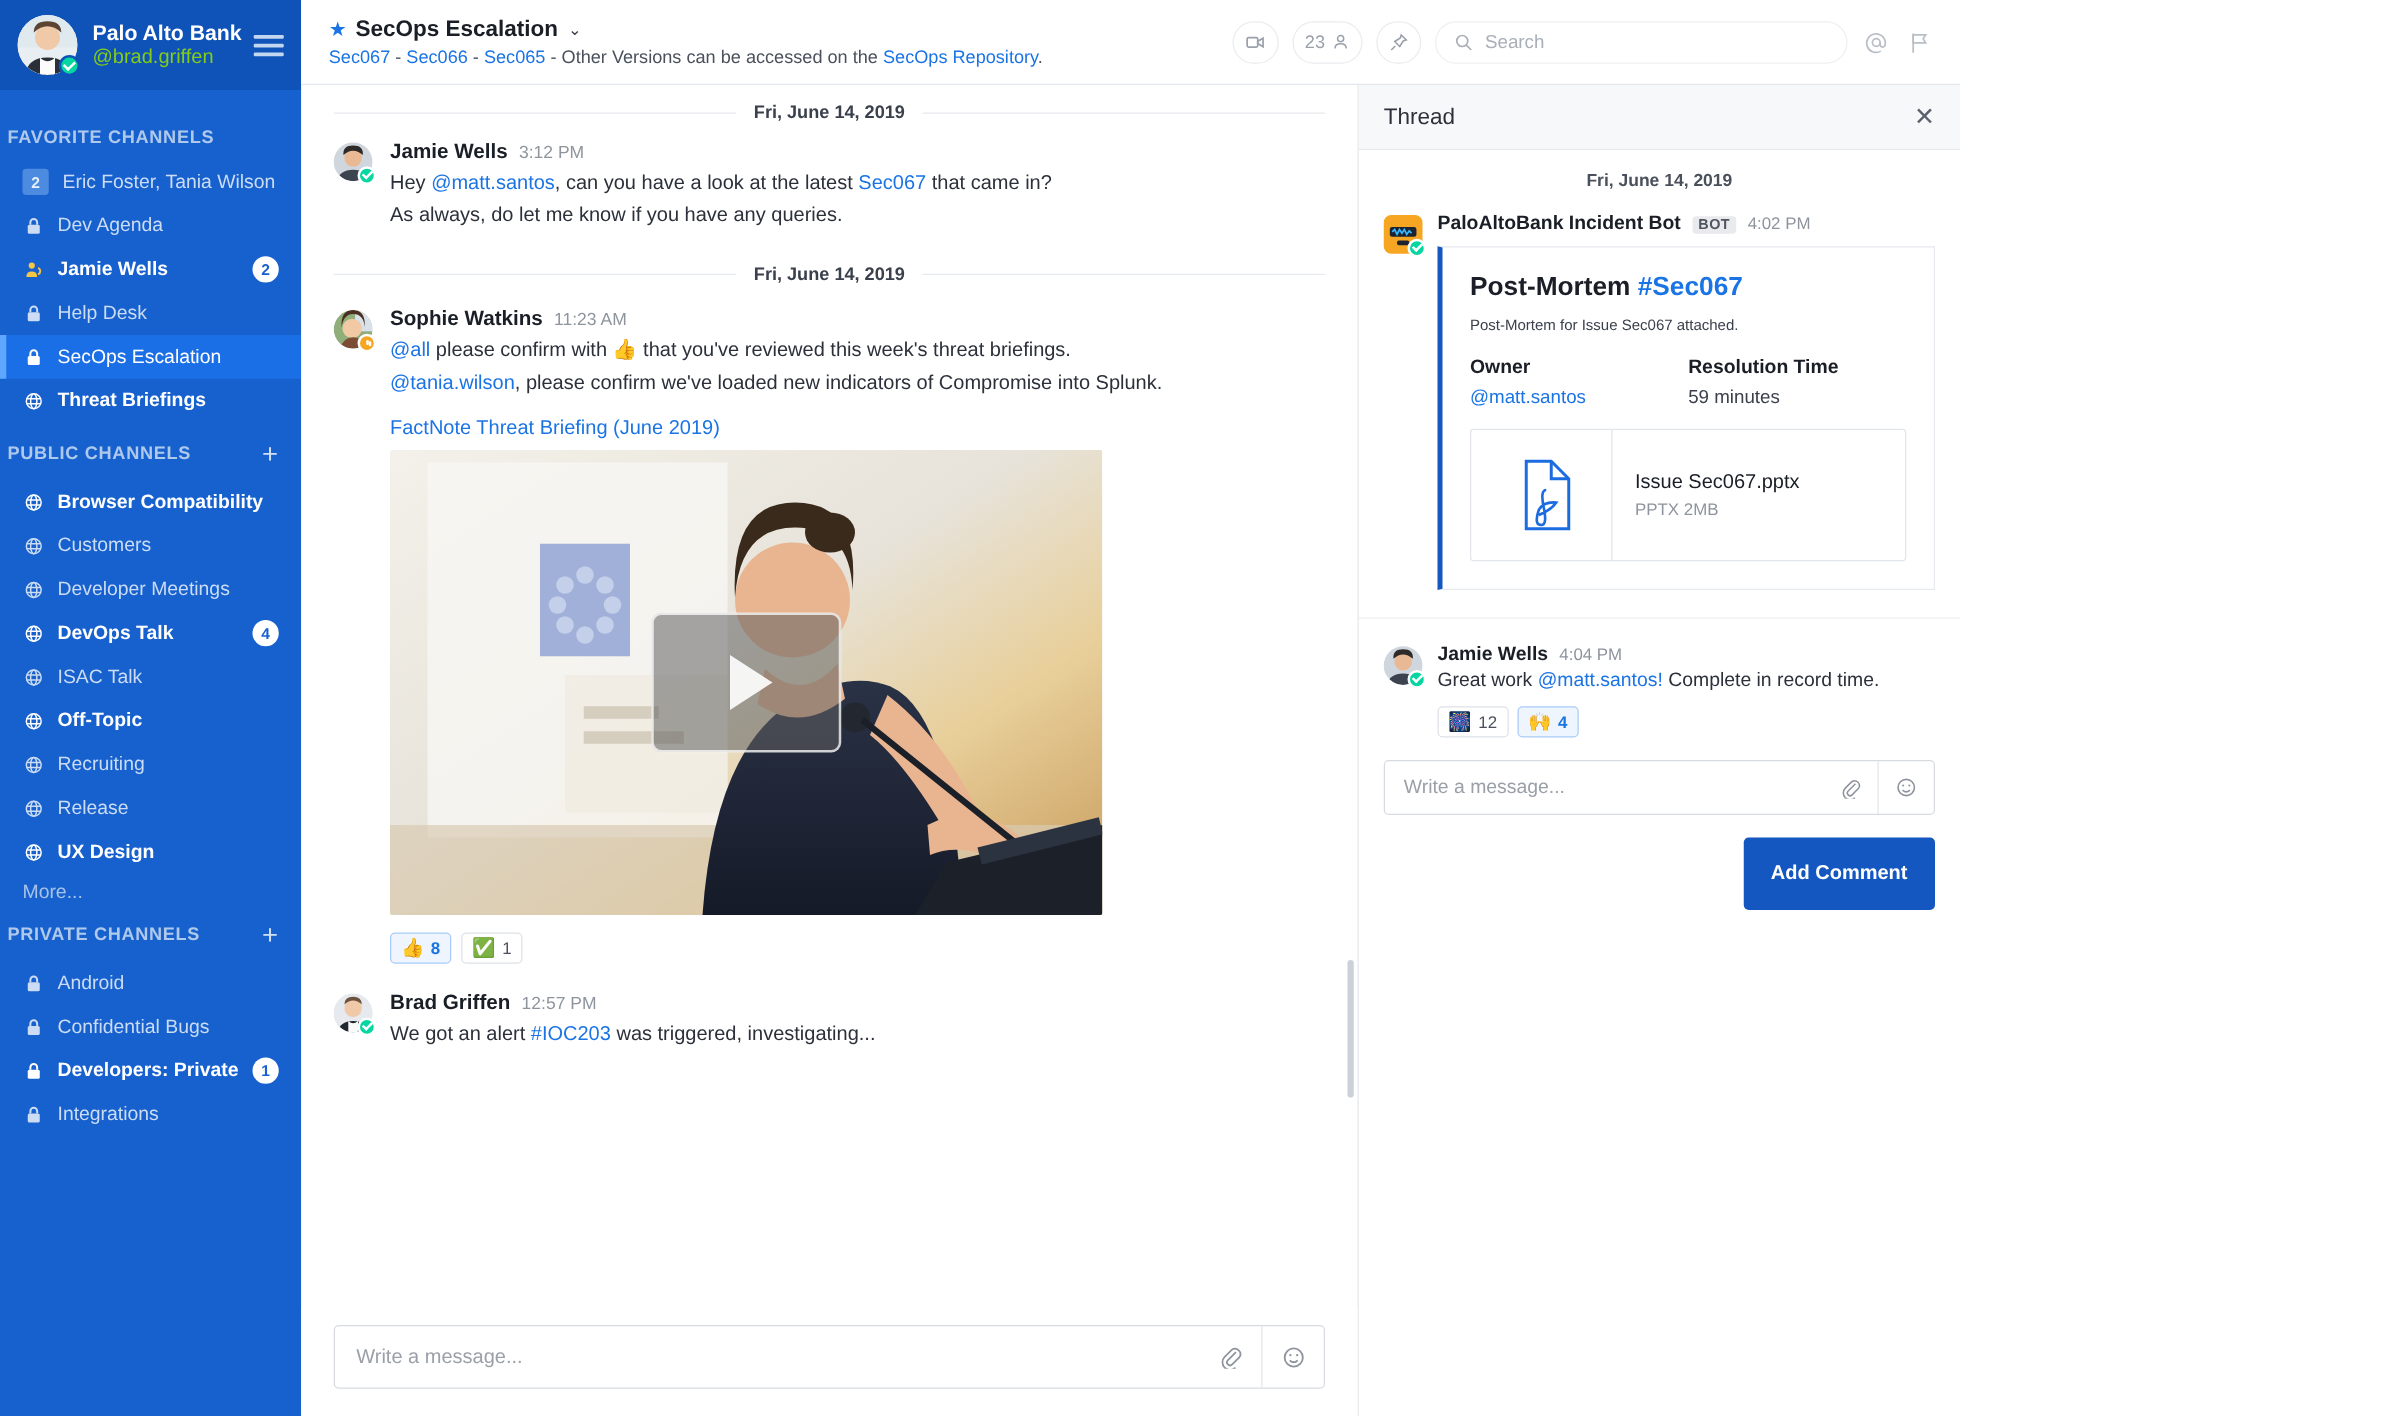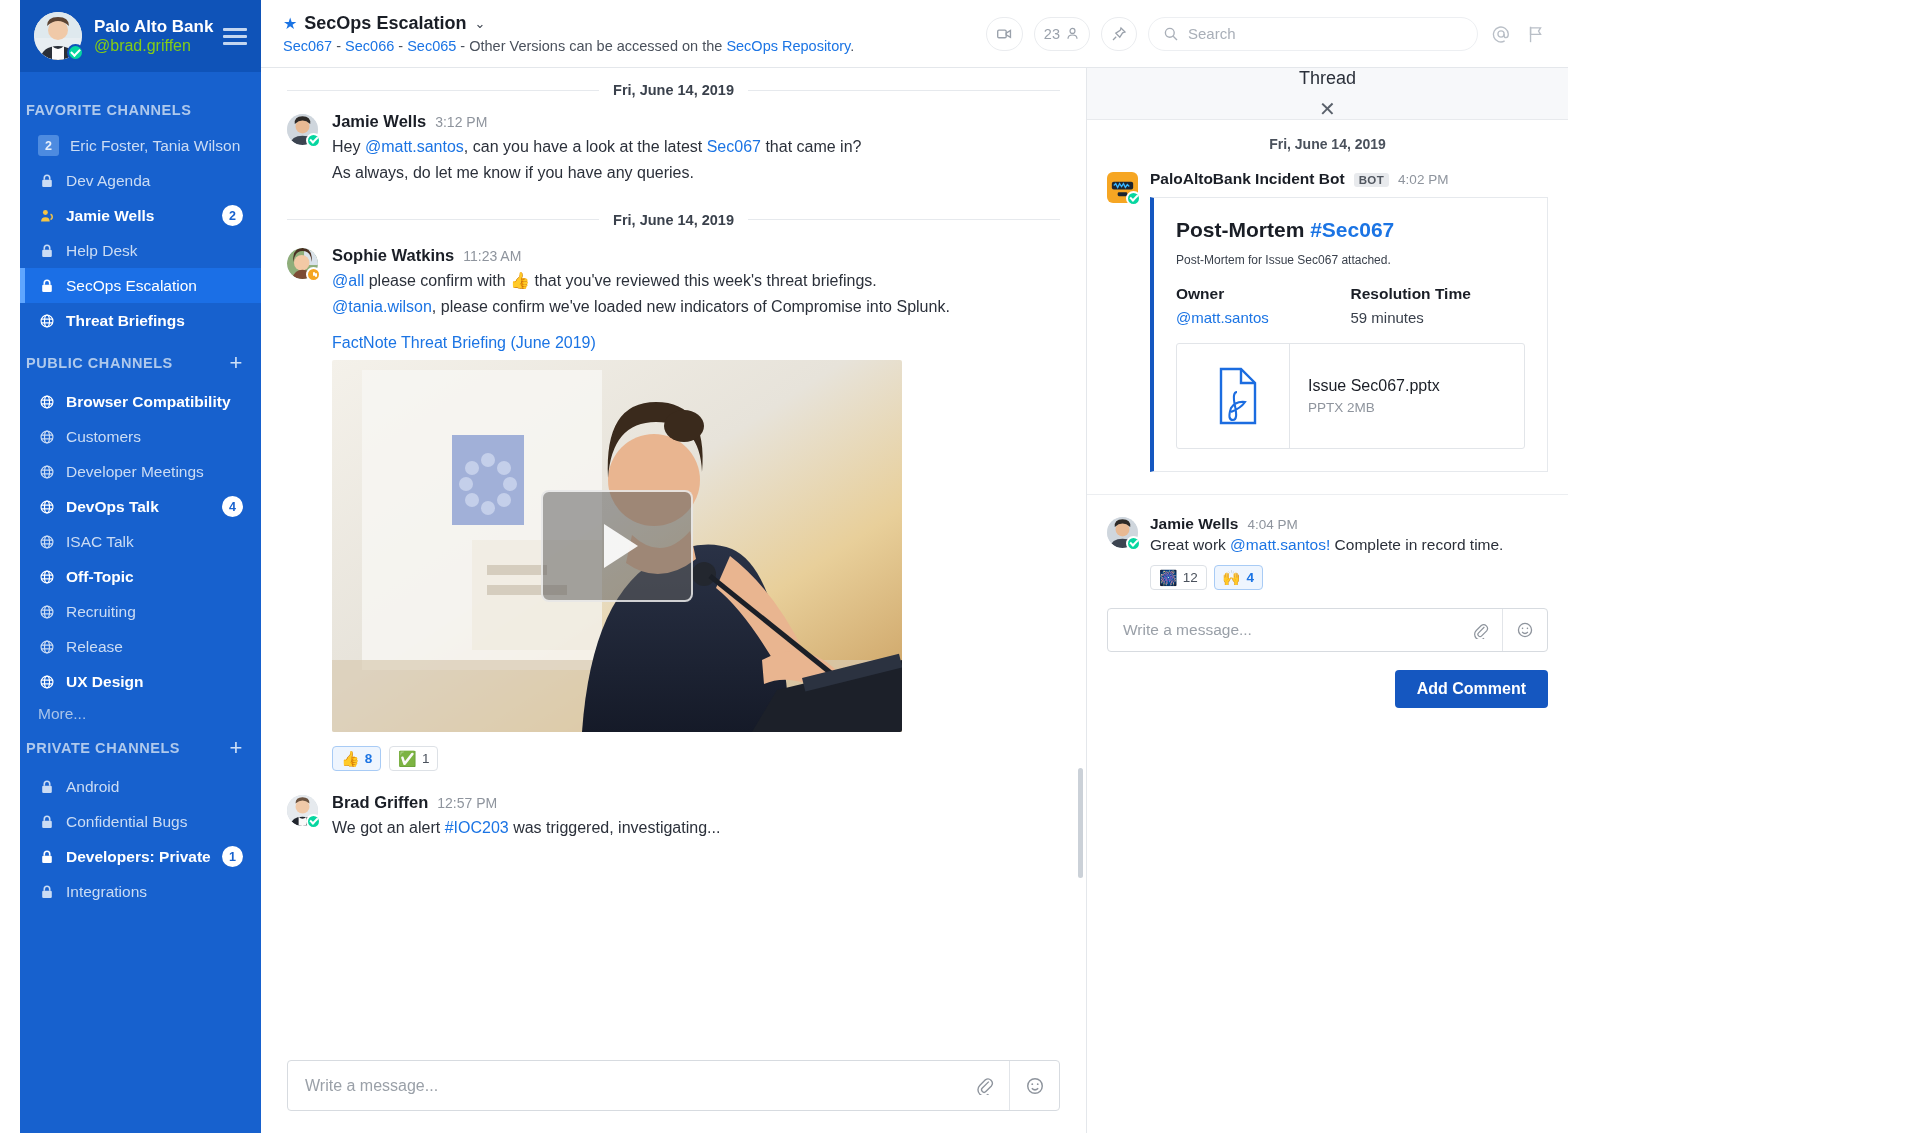--- a/index.html
+++ b/index.html
@@ -17,21 +17,20 @@
   }
 
   
   .sidebar {
     width: 241px; height: 100%;
     background: #1761CE;
     color: #fff;
     display: flex; flex-direction: column;
     flex-shrink: 0;
     overflow: hidden;
-    margin-left: 20px;
   }
   .team-header {
     height: 72px;
     background: #0F53B8;
     display: flex; align-items: center;
     padding: 0 14px;
     flex-shrink: 0;
   }
   .avatar-wrap { position: relative; width: 48px; height: 48px; flex-shrink:0; }
   .avatar {
@@ -204,21 +203,20 @@
 
   
   .thread {
     width: 482px; border-left:1px solid #E4E7EB; display:flex; flex-direction:column;
     flex-shrink:0; background:#fff;
   }
   .thread-head {
     height: 52px; background:#F7F8FA; border-bottom:1px solid #E8EAED;
     display:flex; align-items:center; justify-content:space-between; padding: 0 20px;
     flex-shrink:0;
-    flex-direction:column;
   }
   .thread-title { font-size: 18px; color:#2B303A; }
   .thread-close { font-size: 20px; color:#5A616B; cursor:pointer; line-height:1; }
   .thread-body { flex:1; overflow:hidden; }
   .t-divider { text-align:center; font-size: 14px; color:#4A515C; padding: 16px 0 10px; font-weight:bold;}
   .t-msg { display:flex; gap:12px; padding: 8px 20px 0 20px; }
   .bot-avatar {
     width:31px;height:31px;border-radius:6px; background:#F6A623;
     display:flex;align-items:center;justify-content:center; overflow:hidden;
   }
@@ -262,21 +260,21 @@
   }
   .t-composer input {
     flex:1;border:none;outline:none;padding:0 15px;font-size:15.5px;color:#2B303A;
     font-family:"Liberation Sans",sans-serif;background:transparent;
   }
   .t-composer input::placeholder{color:#9AA0A8;}
   .t-comp-btn{width:44px;height:100%;display:flex;align-items:center;justify-content:center;color:#8E949D;font-size:17px;cursor:pointer;}
   .add-comment-row { display:flex; justify-content:flex-end; padding: 18px 20px 0 20px; }
   .btn-primary {
     background:#1557C0; color:#fff; border:none; border-radius:4px;
-    height: 38px; padding: 0 22px; font-size: 16px; font-weight:bold; cursor:pointer;
+    height: 58px; padding: 0 22px; font-size: 16px; font-weight:bold; cursor:pointer;
     font-family:"Liberation Sans",sans-serif;
   }
 </style>
 </head>
 <body>
 
 <div class="app">
 
   <div class="sidebar">
 

